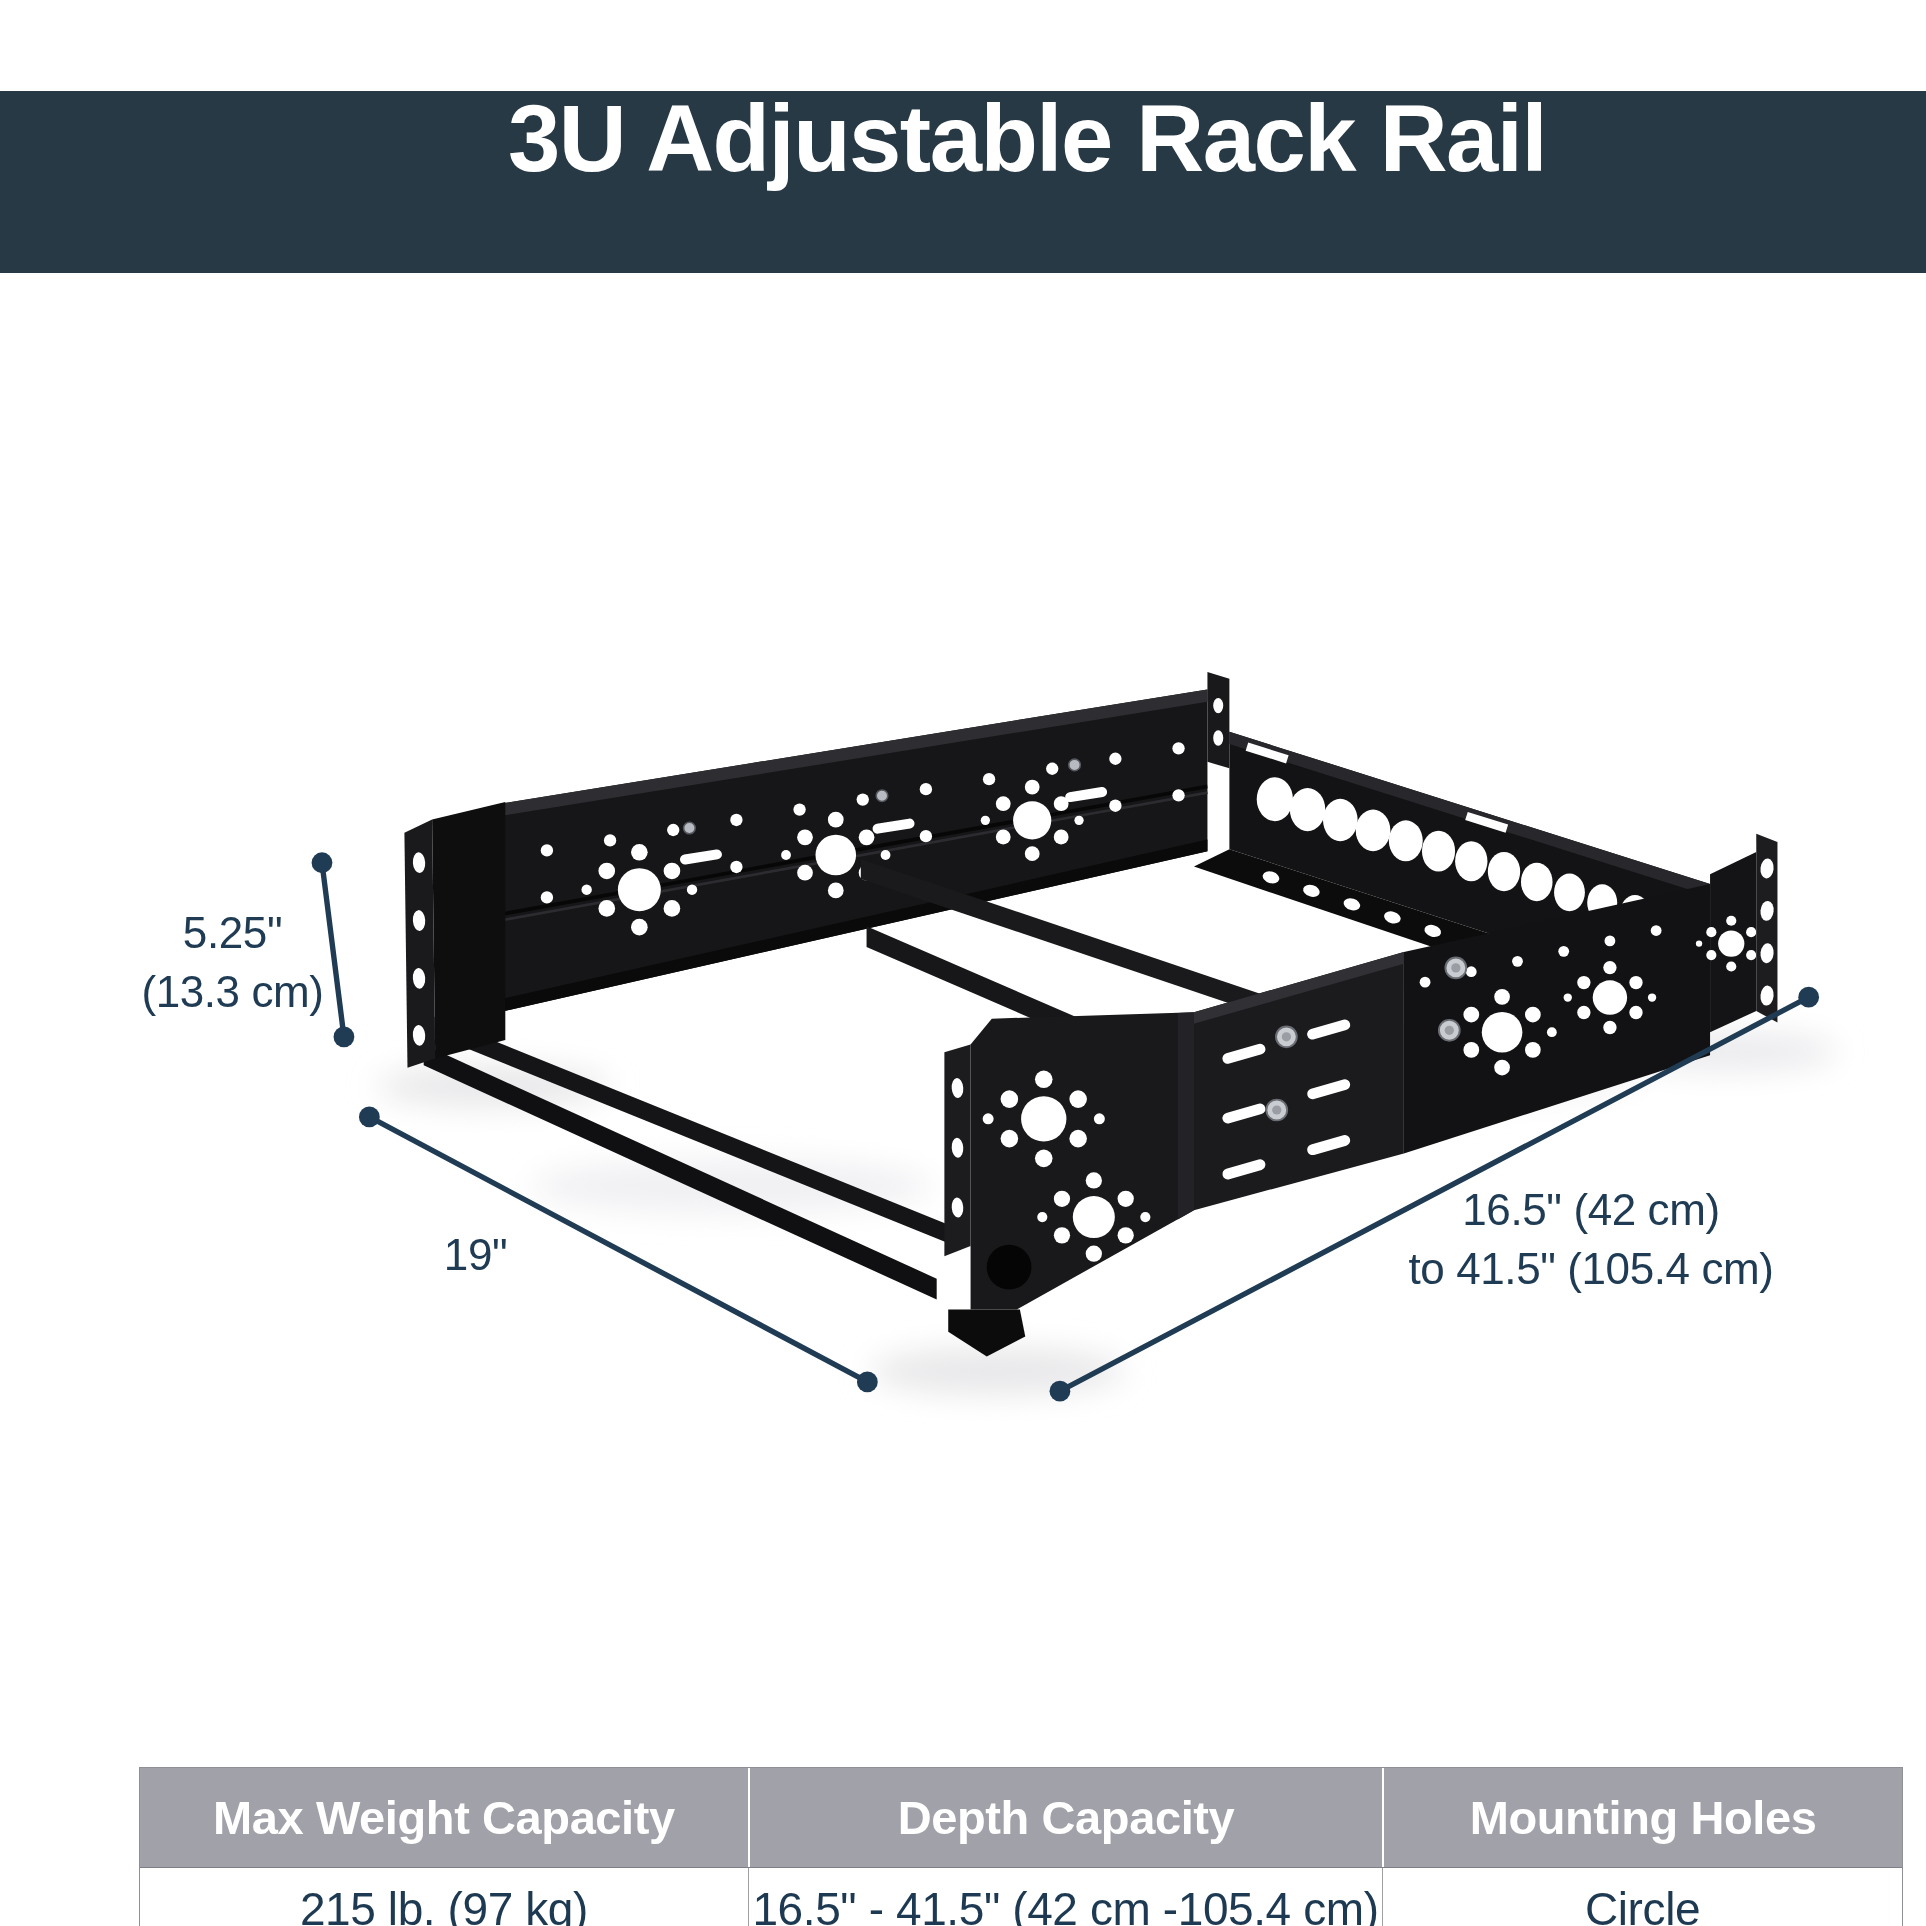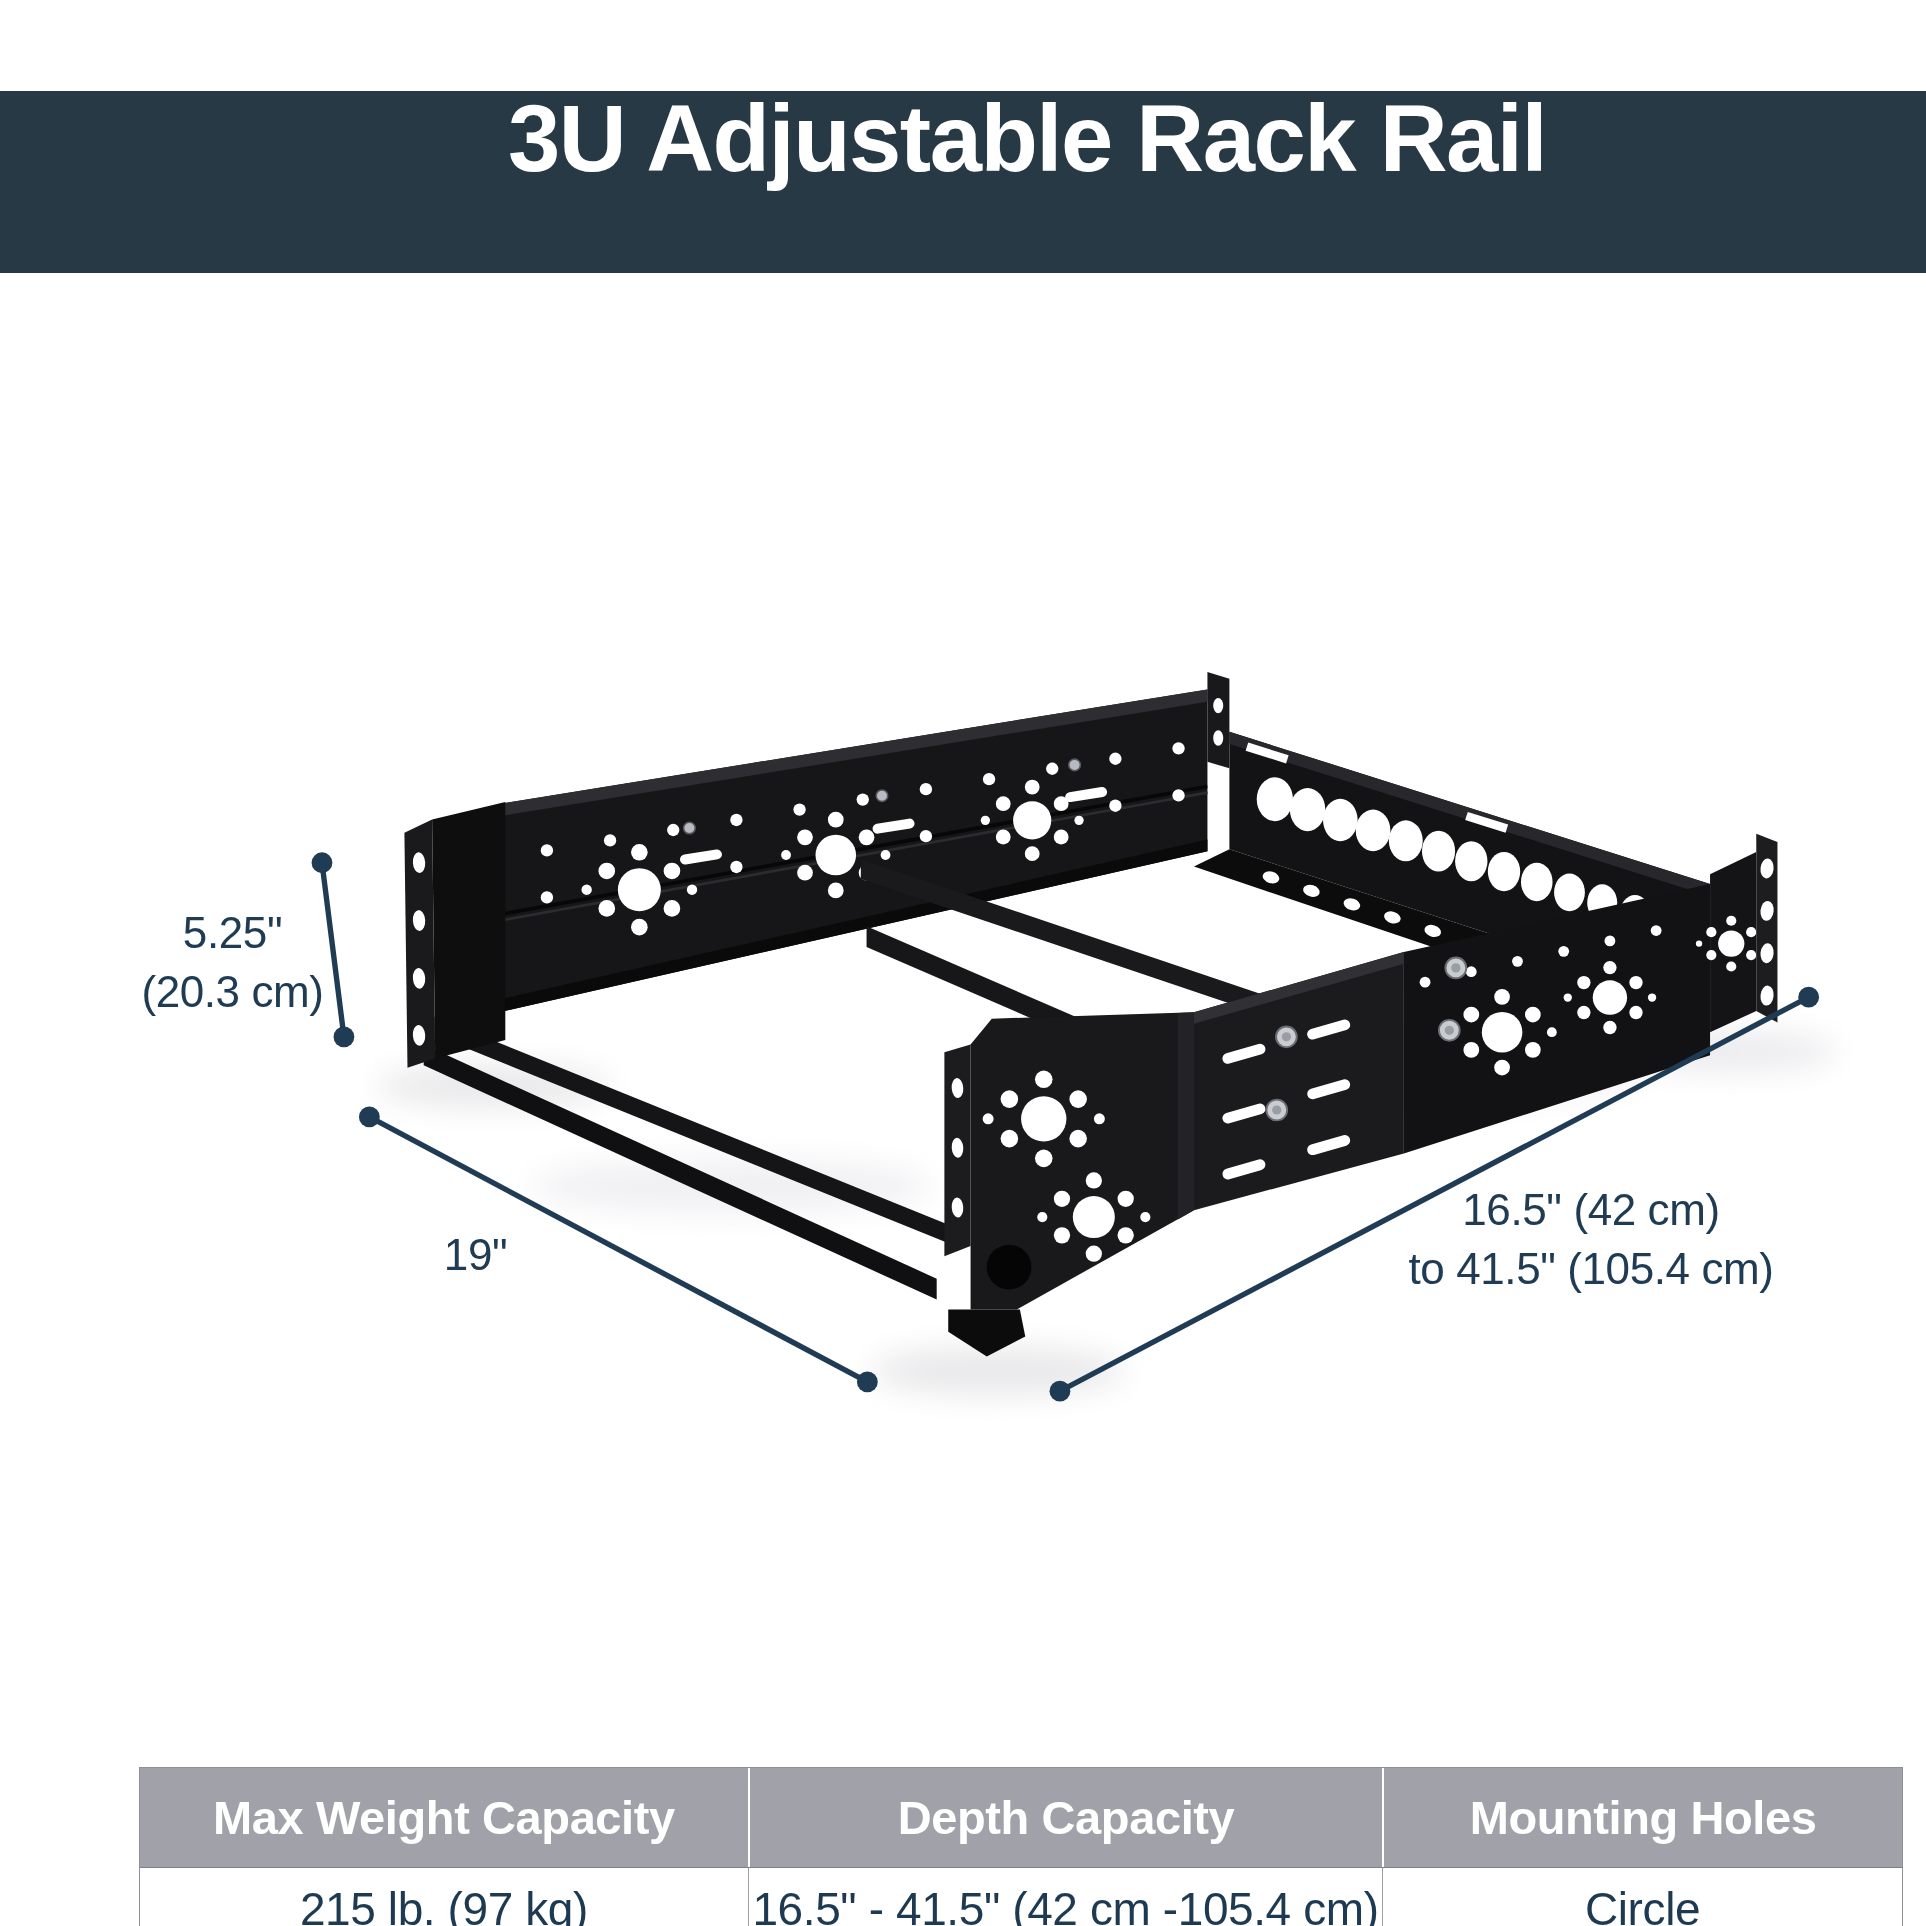--- a/index.html
+++ b/index.html
@@ -283,21 +283,21 @@
       <g>
         <line x1="2752" y1="3612" x2="4696" y2="2589"></line>
         <circle cx="2752" cy="3612" r="27" stroke="none"></circle>
         <circle cx="4696" cy="2589" r="27" stroke="none"></circle>
       </g>
     </g>
   </svg>
 
   <div class="dim-label" id="label-height">
     <span class="l1">5.25"</span>
-    <span class="l2">(20.3 cm)</span>
+    <span class="l2">(13.3 cm)</span>
   </div>
   <div class="dim-label" id="label-width">
     <span class="l1">19"</span>
   </div>
   <div class="dim-label" id="label-depth">
     <span class="l1">16.5" (42 cm)</span>
     <span class="l2">to 41.5" (105.4 cm)</span>
   </div>
 
   <div class="spec-table">

